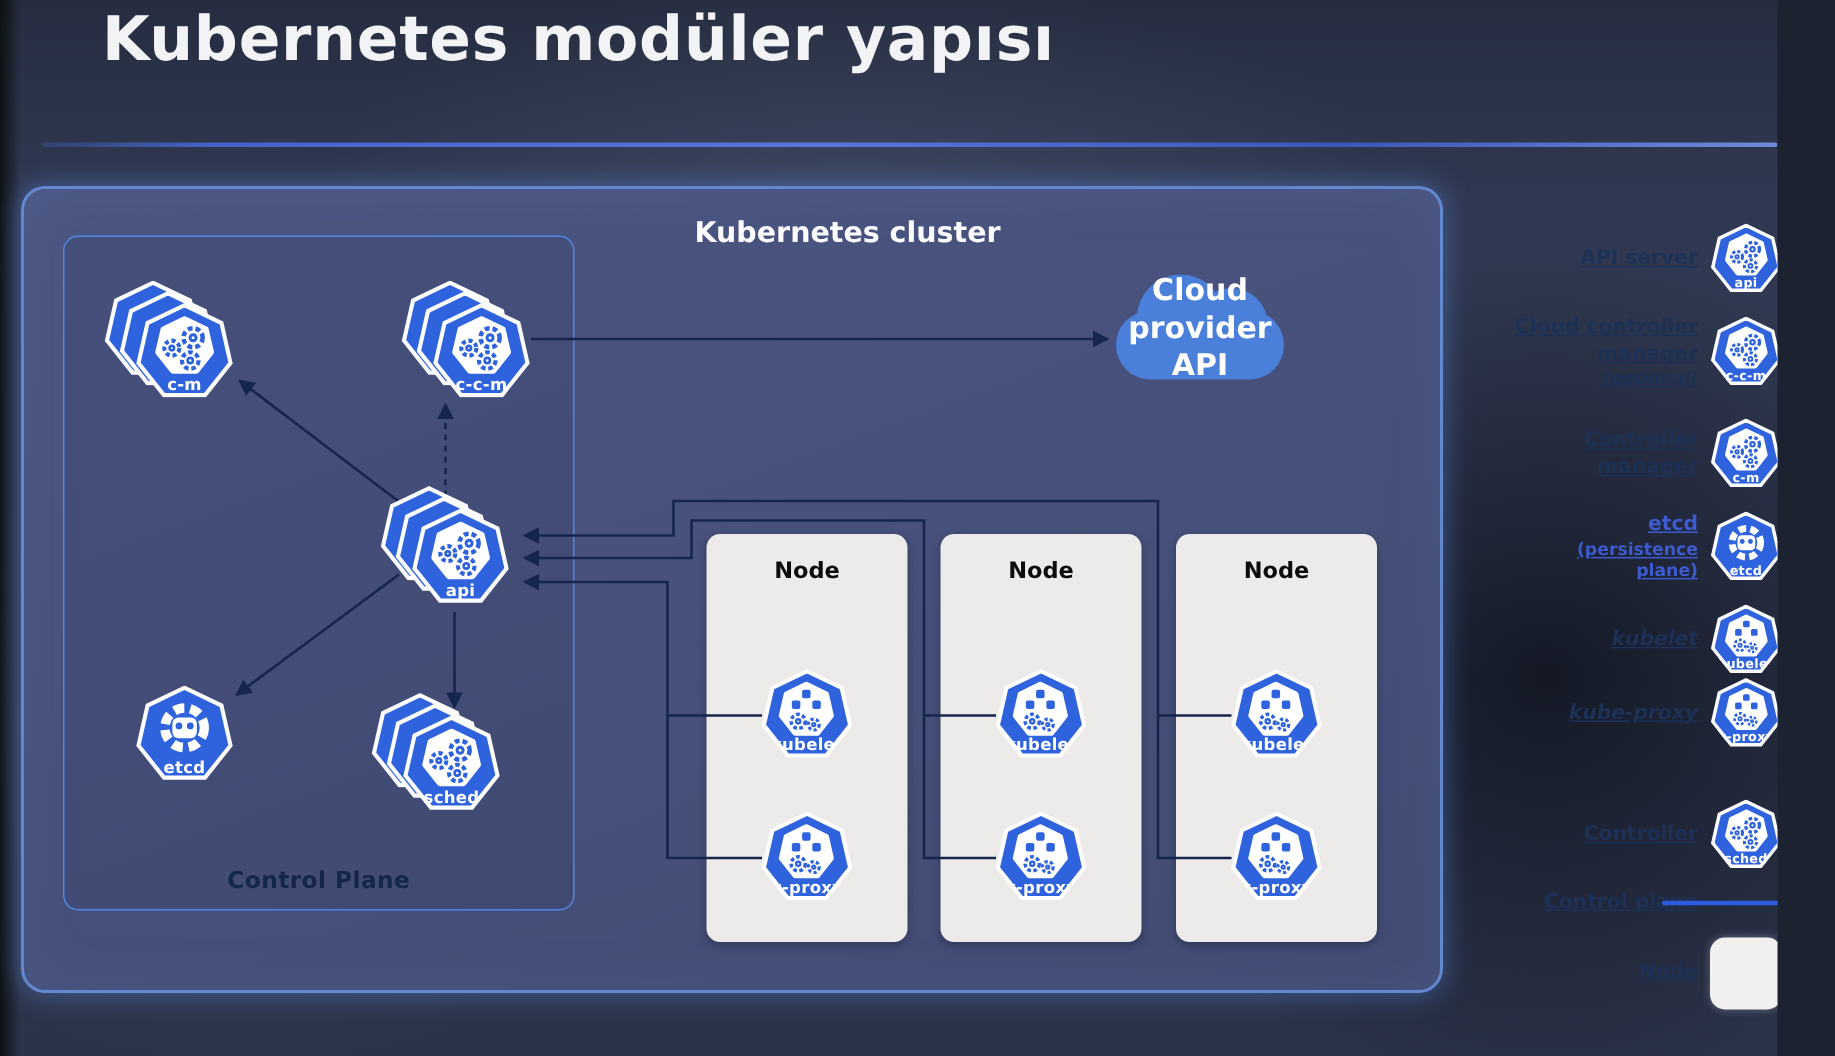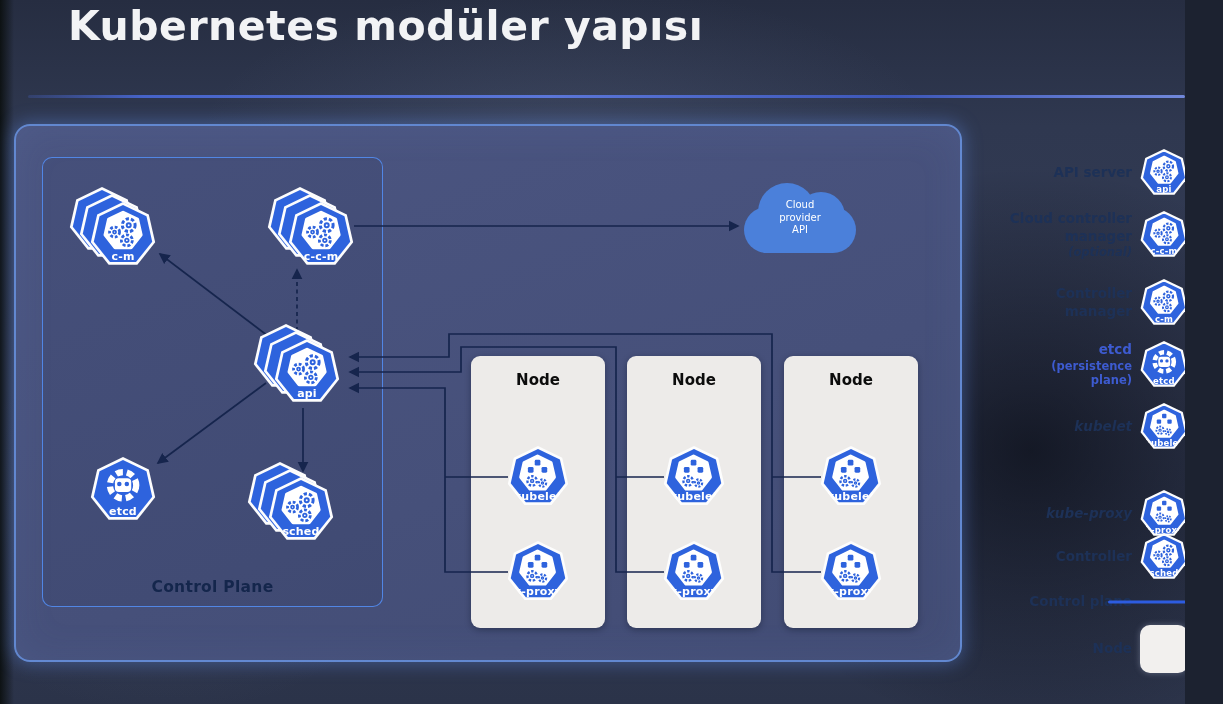--- a/index.html
+++ b/index.html
@@ -52,29 +52,29 @@
     font-size:11px;font-weight:600;letter-spacing:0.2px;}
   .s48 .klabel{bottom:3px;font-size:8.5px;}
   .s48 .kfill{inset:2.5px;}
 
   
   .cloud{position:absolute;left:744px;top:183px;width:112px;height:70px;}
   .cloud .c1{position:absolute;left:14px;top:0;width:58px;height:58px;border-radius:50%;background:#4b80da;}
   .cloud .c2{position:absolute;right:11px;top:9px;width:48px;height:48px;border-radius:50%;background:#4b80da;}
   .cloud .cbase{position:absolute;left:0;bottom:0;width:112px;height:46px;border-radius:23px;background:#4b80da;}
   .cloud-label{position:absolute;inset:0;display:flex;align-items:center;justify-content:center;
-    text-align:center;color:#fff;font-size:10px;font-weight:400;white-space:pre-line;line-height:1.25;}
+    text-align:center;color:#fff;font-size:20px;font-weight:700;white-space:pre-line;line-height:1.25;}
 
   
   .wires{position:absolute;left:0;top:0;pointer-events:none;}
 
   
   .lrow{position:absolute;left:1008px;width:182px;height:50px;}
   .ltext{position:absolute;right:58px;top:50%;transform:translateY(-50%);width:124px;text-align:right;
-    color:#1d3157;font-weight:700;font-size:13.5px;line-height:1.3;}
+    color:#1d3157;font-weight:700;font-size:13.5px;line-height:1.3;text-decoration:underline;}
   .lsub{display:block;font-size:11.5px;font-weight:700;}
   .it{font-style:italic;}
   .etcd-text{color:#3d5bd0;}
   .licon{position:absolute;right:2px;top:50%;transform:translateY(-50%);}
   .lline{position:absolute;right:2px;top:50%;transform:translateY(-50%);width:80px;height:3px;
     background:#2d5ce0;border-radius:2px;}
   .lbox{position:absolute;right:2px;top:50%;transform:translateY(-50%);width:48px;height:48px;
     background:#f2f0ee;border-radius:10px;box-shadow:0 0 6px rgba(200,210,235,0.35);}
 </style>
 </head>
@@ -115,20 +115,21 @@
           <circle cx="24.2" cy="27.2" r="0.9" stroke-width="1.2"></circle>
         </g>
       </symbol>
     </defs>
   </svg>
 
   <h1 class="title">Kubernetes modüler yapısı</h1>
   <div class="title-rule"></div>
 
   <div class="cluster"></div>
+  <div class="cluster-title">Kubernetes cluster</div>
 
   <div class="control-plane">
     <div class="cp-label">Control Plane</div>
   </div>
 
   <div class="node" style="left:471px">
     <div class="node-title">Node</div>
     <div class="kstack s62" style="left:36px;top:90px">
       <div class="khex">
           <div class="kfill"></div>
@@ -361,21 +362,21 @@
       <div class="khex">
           <div class="kfill"></div>
         <svg class="kicon" viewBox="0 0 40 40">
             <use href="#ic-node"></use>
           </svg>
         <div class="klabel">kubelet</div>
       </div>
     </div>
   </div>
 
-  <div class="lrow" style="top:489px">
+  <div class="lrow" style="top:451px">
     <div class="ltext it">kube-proxy</div>
     <div class="licon kstack s48">
       <div class="khex">
           <div class="kfill"></div>
         <svg class="kicon" viewBox="0 0 40 40">
             <use href="#ic-node"></use>
           </svg>
         <div class="klabel">k-proxy</div>
       </div>
     </div>

